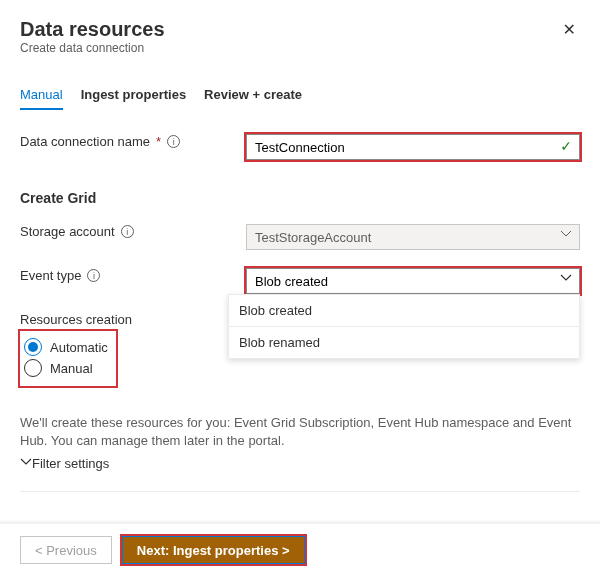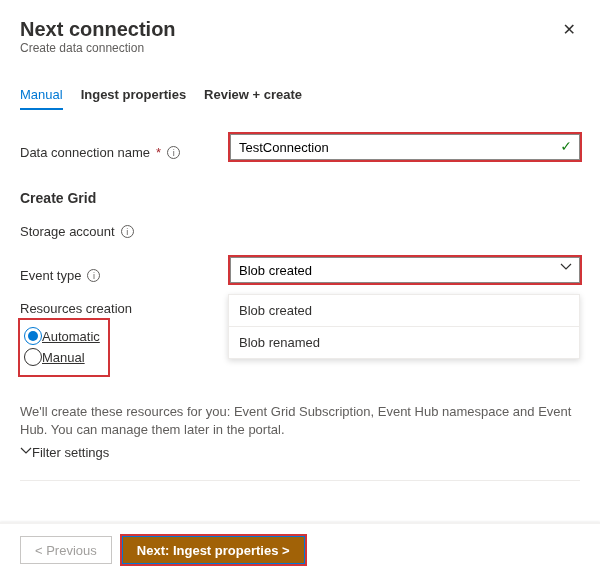--- a/index.html
+++ b/index.html
@@ -15,21 +15,21 @@
   }
   .header { display: flex; justify-content: space-between; align-items: flex-start; }
   .title { font-size: 20px; font-weight: 600; color: #323130; }
   .subtitle { font-size: 12px; color: #605e5c; margin-top: 0; }
   .close-x { font-size: 16px; font-weight: 300; color: #323130; cursor: pointer; padding: 2px 4px; }
 
   .tabs { display: flex; gap: 18px; margin-top: 28px; border-bottom: none; }
   .tab { font-size: 13px; padding: 4px 0 6px 0; cursor: pointer; color: #323130; font-weight: bold; }
   .tab.active { color: #0078d4; border-bottom: 2px solid #0078d4; font-weight: 400; }
 
-  .form-row { display: flex; align-items: flex-end; margin-top: 24px; }
+  .form-row { display: flex; align-items: flex-start; margin-top: 24px; gap: 16px; }
   .form-row.tight { margin-top: 18px; }
   .label-col { width: 210px; display: flex; align-items: center; gap: 6px; font-size: 13px; color: #323130; }
   .req { color: #a4262c; }
   .info-icon {
     width: 13px; height: 13px; border: 1px solid #605e5c; border-radius: 50%;
     display: inline-flex; align-items: center; justify-content: center;
     font-size: 9px; color: #605e5c;
   }
 
   .section-heading { font-size: 14px; font-weight: 600; margin-top: 30px; }
@@ -50,21 +50,21 @@
     position: absolute; left: 228px; top: 294px; width: 352px;
     background: #fff; border: 1px solid #edebe9;
     box-shadow: 0 2px 6px rgba(0,0,0,0.15); z-index: 10;
   }
   .dropdown-item { padding: 8px 10px; font-size: 13px; cursor: pointer; color: #323130; border-bottom: 1px solid #edebe9; }
   .dropdown-item:last-child { border-bottom: none; }
 
   .radio-group {
     display: inline-block; padding: 4px 8px 6px 4px; margin-top: 4px;
   }
-  .radio-opt { display: flex; align-items: center; margin: 3px 0; cursor: pointer; text-decoration: underline; }
+  .radio-opt { display: flex; align-items: center; gap: 8px; margin: 3px 0; cursor: pointer; }
   .radio-outer {
     width: 18px; height: 18px; border-radius: 50%; border: 1px solid #323130;
     display: flex; align-items: center; justify-content: center;
   }
   .radio-outer.checked { border-color: #0078d4; }
   .radio-inner { width: 10px; height: 10px; border-radius: 50%; background: #0078d4; }
   .radio-label { font-size: 13px; }
 
   .help-text { font-size: 13px; color: #605e5c; margin-top: 28px; line-height: 1.4; }
 
@@ -83,21 +83,21 @@
   }
   .btn.primary {
     background: #a16207; color: #fff; border-color: #0078d4; font-weight: 600; cursor: pointer;
   }
 </style>
 </head>
 <body>
 
 <div class="header">
   <div>
-    <div class="title">Next connection</div>
+    <div class="title">Data resources</div>
     <div class="subtitle">Create data connection</div>
   </div>
   <div class="close-x">✕</div>
 </div>
 
 <div class="tabs">
   <div class="tab active">Manual</div>
   <div class="tab">Ingest properties</div>
   <div class="tab">Review + create</div>
 </div>
@@ -113,20 +113,28 @@
     <span class="check-icon">✓</span>
   </div>
 </div>
 
 <div class="section-heading">Create Grid</div>
 
 <div class="form-row tight">
   <div class="label-col">
     <span>Storage account</span>
     <span class="info-icon">i</span>
+  </div>
+  <div class="input-wrap">
+    <input class="text-input readonly" type="text" readonly="" value="TestStorageAccount" style="">
+    <span class="chevron-icon">
+      <svg viewBox="0 0 12 12">
+          <path d="M1 3 L6 8 L11 3" fill="none" stroke="#605e5c" stroke-width="1"></path>
+        </svg>
+    </span>
   </div>
 </div>
 
 <div class="form-row tight">
   <div class="label-col">
     <span>Event type</span>
     <span class="info-icon">i</span>
   </div>
   <div class="input-wrap">
     <input class="text-input highlight-red" type="text" readonly="" value="Blob created" style="">

